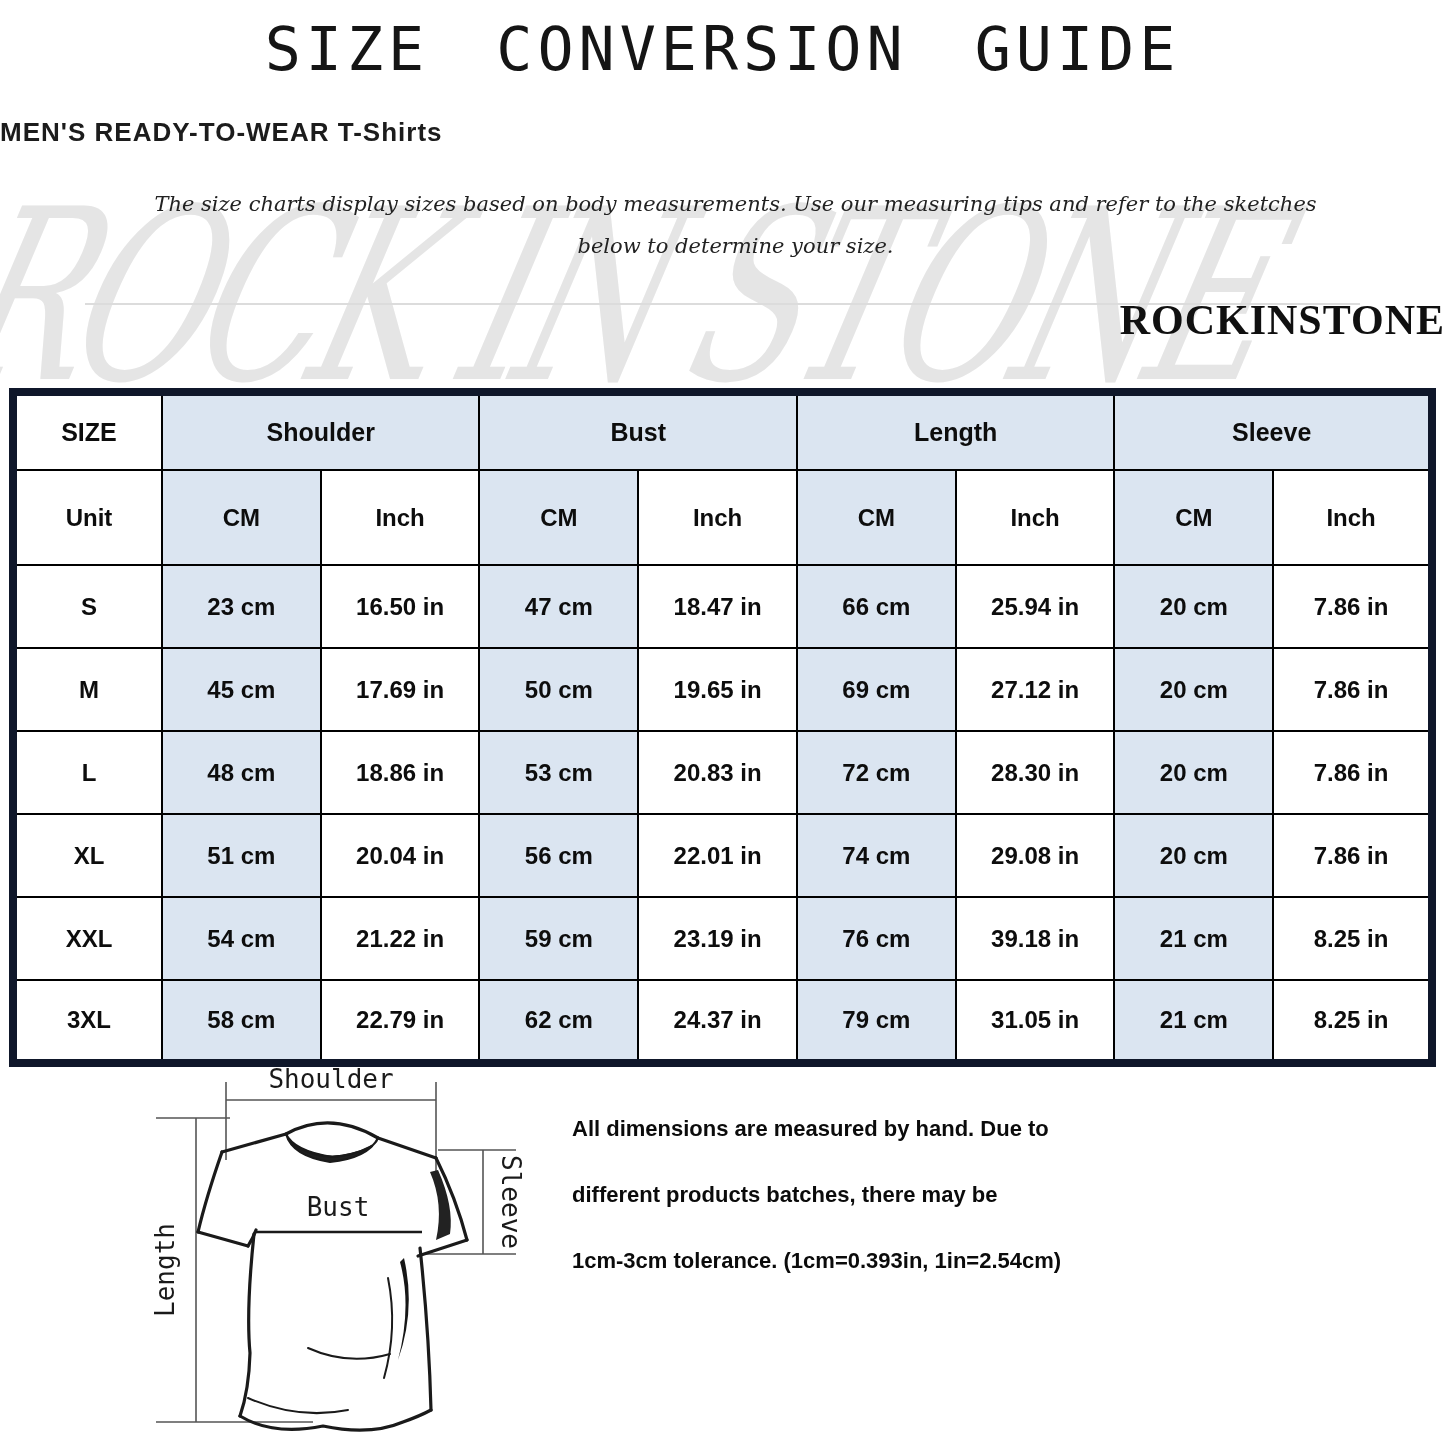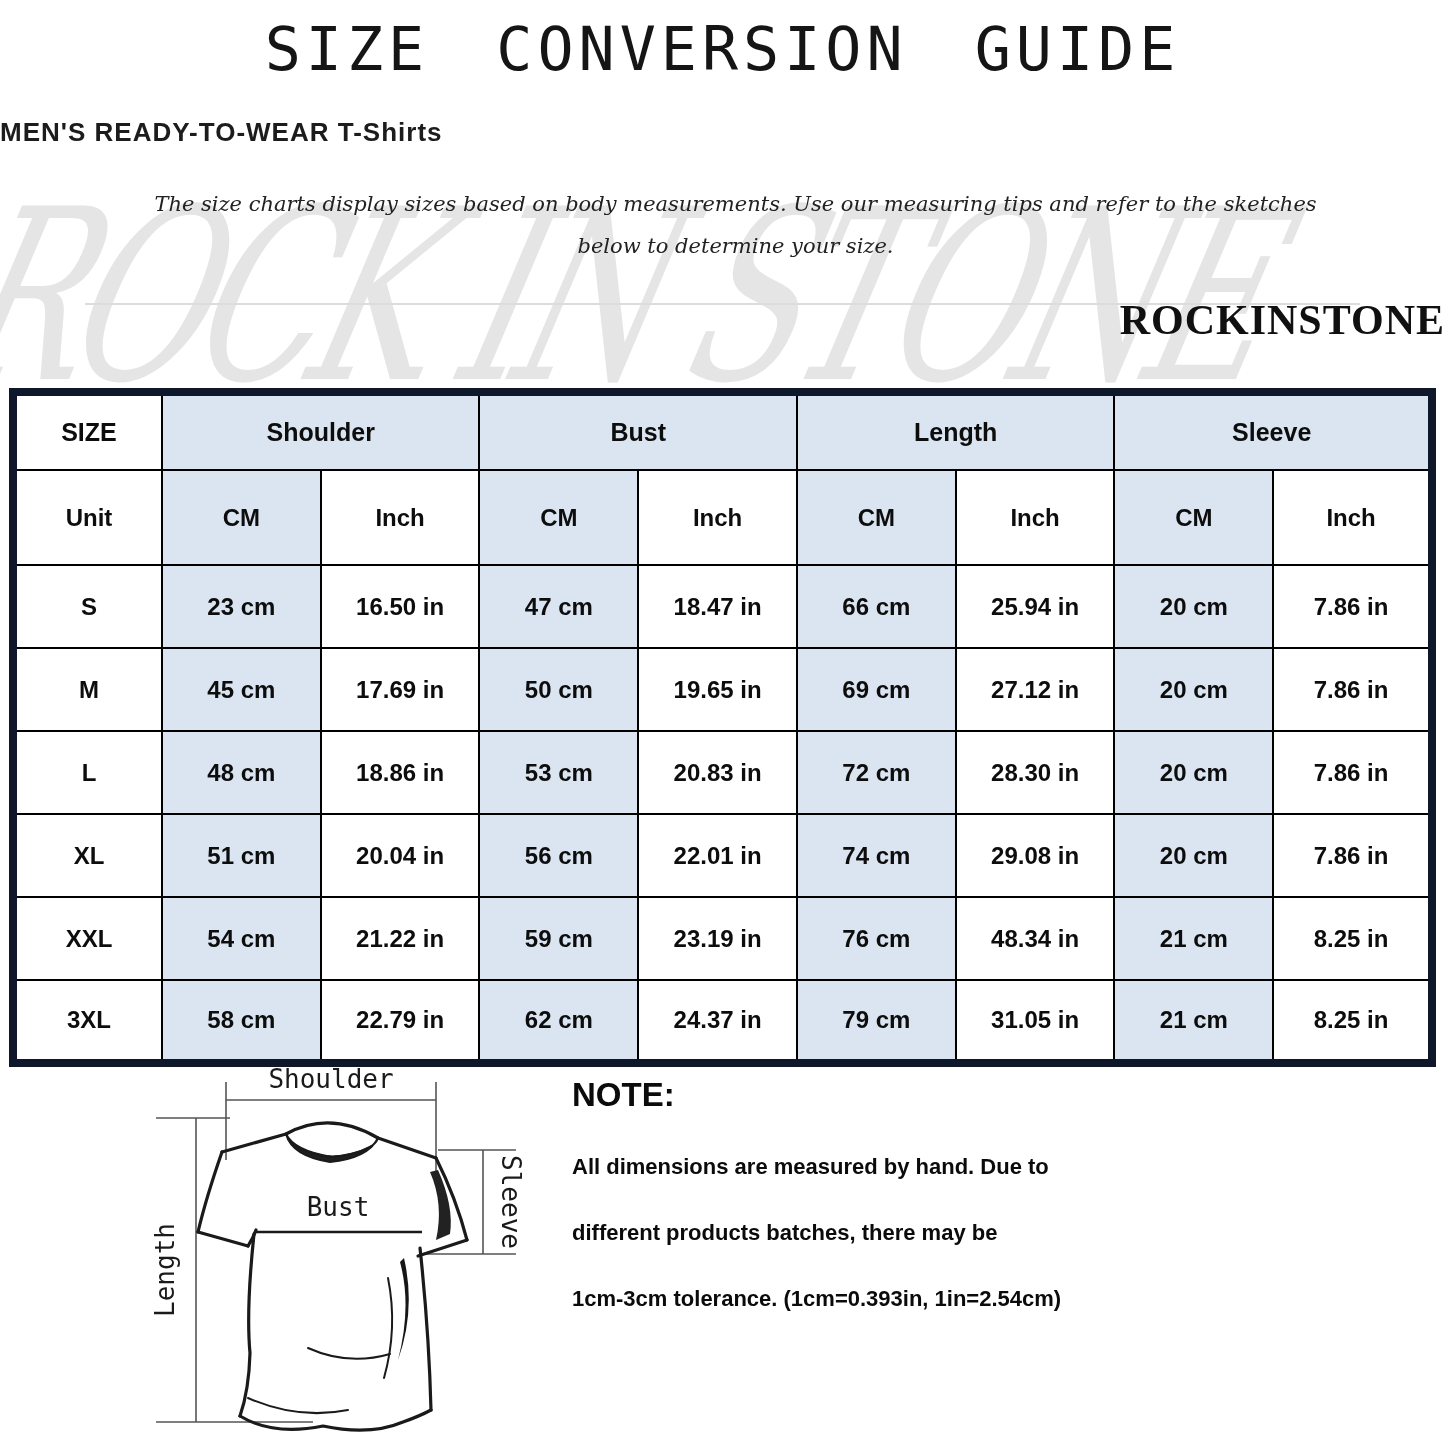--- a/index.html
+++ b/index.html
@@ -227,21 +227,21 @@
             <td class="blue">20 cm</td>
             <td>7.86 in</td>
           </tr>
           <tr>
             <td>XXL</td>
             <td class="blue">54 cm</td>
             <td>21.22 in</td>
             <td class="blue">59 cm</td>
             <td>23.19 in</td>
             <td class="blue">76 cm</td>
-            <td>48.34 in</td>
+            <td>39.18 in</td>
             <td class="blue">21 cm</td>
             <td>8.25 in</td>
           </tr>
           <tr>
             <td>3XL</td>
             <td class="blue">58 cm</td>
             <td>22.79 in</td>
             <td class="blue">62 cm</td>
             <td>24.37 in</td>
             <td class="blue">79 cm</td>
@@ -301,19 +301,18 @@
       <path d="M 210 300 Q 250 318 292 306" stroke-width="2"></path>
     </g>
 
     <text x="233" y="40" text-anchor="middle">Shoulder</text>
     <text x="240" y="168" text-anchor="middle">Bust</text>
     <text x="76" y="222" text-anchor="middle" transform="rotate(-90 76 222)">Length</text>
     <text x="404" y="154" text-anchor="middle" transform="rotate(90 404 154)">Sleeve</text>
   </svg>
 
   <div id="note">
-    <div id="note-heading">NOTE:</div>
     <div class="note-line">All dimensions are measured by hand. Due to</div>
     <div class="note-line">different products batches, there may be</div>
     <div class="note-line">1cm-3cm tolerance. (1cm=0.393in, 1in=2.54cm)</div>
   </div>
 
 </div>
 
 </body></html>

